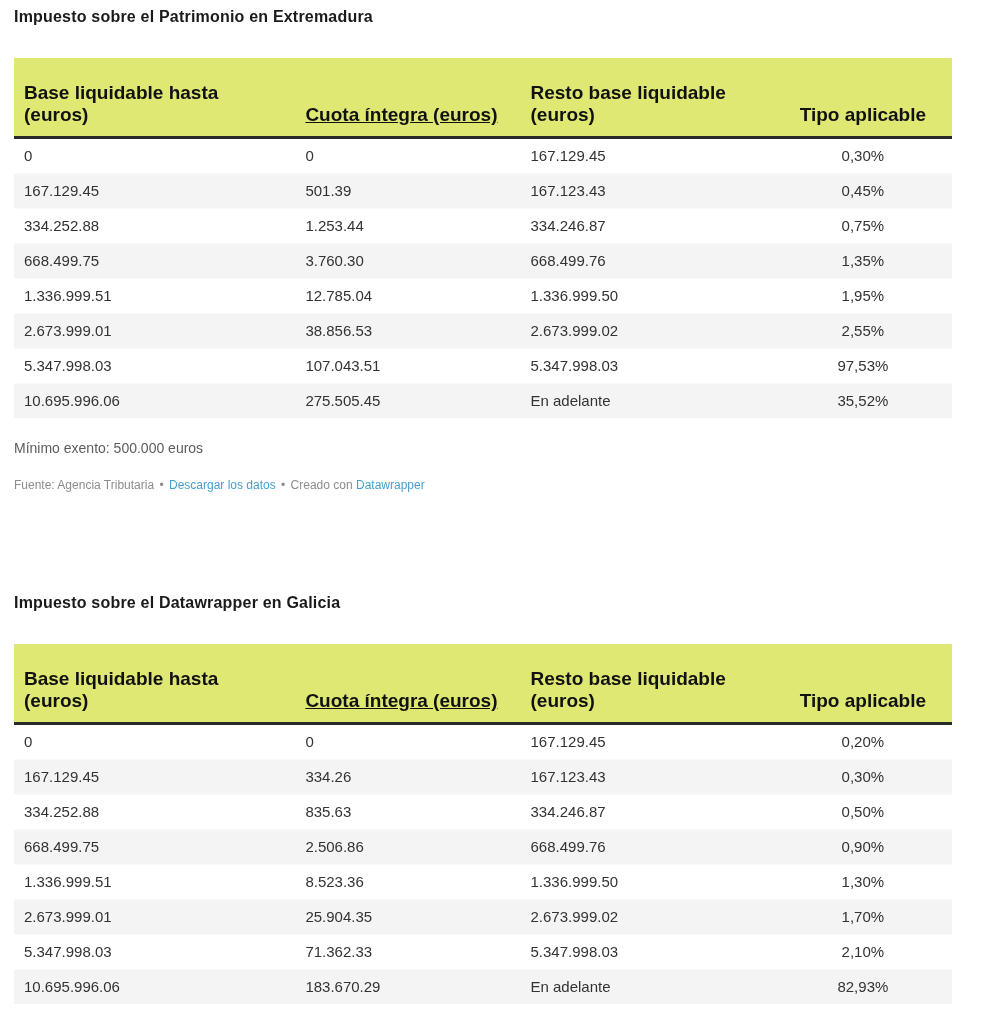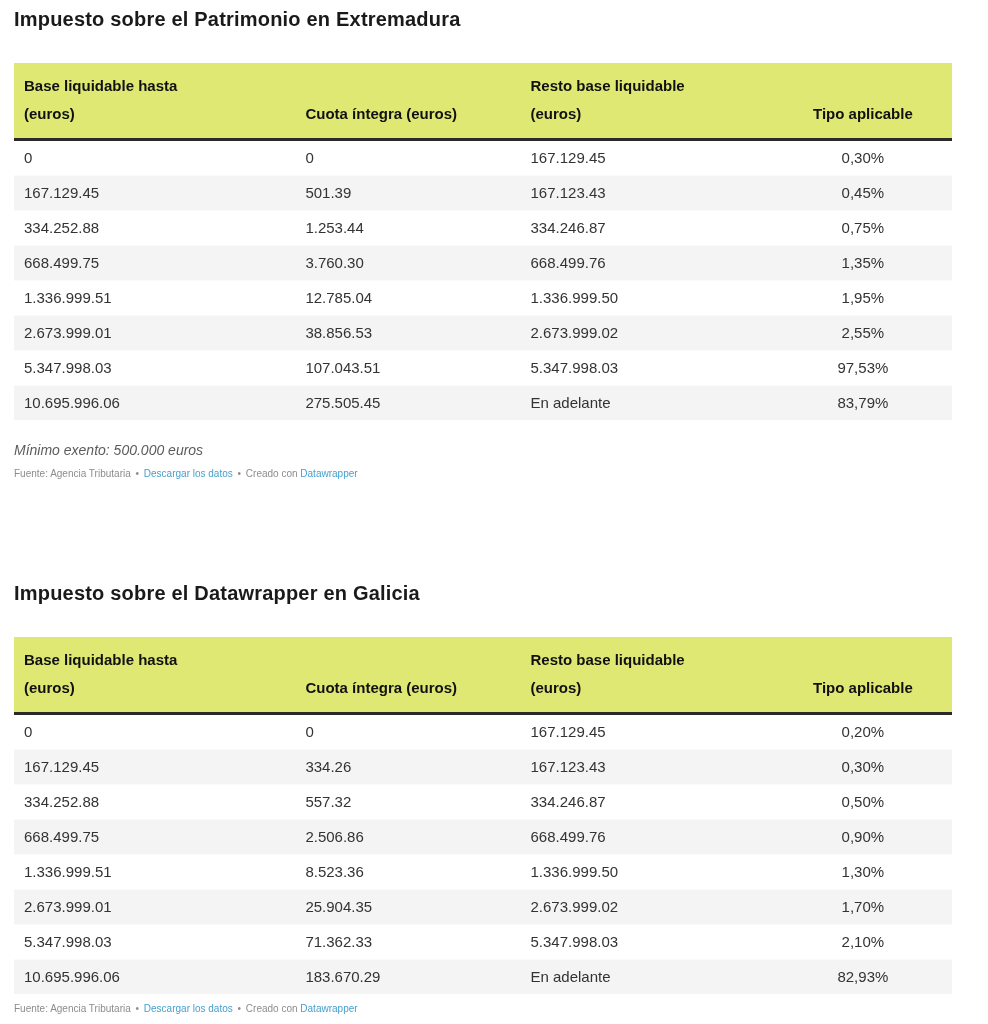--- a/index.html
+++ b/index.html
@@ -6,66 +6,65 @@
   html, body { background: #ffffff; }
   body {
     width: 988px;
     min-height: 1024px;
     font-family: "Liberation Sans", sans-serif;
     padding: 8px 0 8px 0;
   }
   .section { margin-left: 14px; width: 938px; }
   .section + .section { margin-top: 100px; }
   .viz-title {
-    font-size: 20px;
+    font-size: 16px;
     font-weight: bold;
     color: #1a1a1a;
     letter-spacing: 0.2px;
     margin-bottom: 32px;
   }
   table.tax-table {
     border-collapse: collapse;
     width: 938px;
     table-layout: fixed;
     font-size: 15px;
     color: #333333;
   }
   table.tax-table thead th {
     background: #dfe873;
     color: #111111;
     font-weight: bold;
-    font-size: 15px;
+    font-size: 19px;
     text-align: left;
     vertical-align: bottom;
-    padding: 9px 10px 10px 10px;
-    line-height: 28px;
+    padding: 24px 10px 10px 10px;
+    line-height: 22px;
     white-space: pre-line;
     border-bottom: 3px solid #2a2a2a;
   }
   table.tax-table th:nth-child(1) { width: 30%; }
-  table.tax-table th:nth-child(2) { width: 24%; }
+  table.tax-table th:nth-child(2) { width: 24%; text-decoration: underline; }
   table.tax-table th:nth-child(3) { width: 27%; }
   table.tax-table th:nth-child(4) { width: 19%; }
   table.tax-table tbody td {
     padding: 7px 10px;
     line-height: 20px;
     border-top: 1px solid #fafafa;
   }
   table.tax-table tbody tr:nth-child(even) { background: #f4f4f4; }
   table.tax-table .align-right { text-align: center; }
   .table-note {
     margin-top: 22px;
     font-size: 14px;
-    font-style: italic;
     color: #5c5c5c;
     line-height: 17px;
   }
   .table-source {
-    margin-top: 6px;
-    font-size: 10px;
+    margin-top: 20px;
+    font-size: 12px;
     color: #8c8c8c;
     line-height: 17px;
   }
   .table-source a {
     color: #459fce;
     text-decoration: none;
     cursor: pointer;
   }
   .sep { color: #8c8c8c; padding: 0 2px; }
 </style>
@@ -125,21 +124,21 @@
         <tr>
           <td>5.347.998.03</td>
           <td>107.043.51</td>
           <td>5.347.998.03</td>
           <td class="align-right">97,53%</td>
         </tr>
         <tr>
           <td>10.695.996.06</td>
           <td>275.505.45</td>
           <td>En adelante</td>
-          <td class="align-right">83,79%</td>
+          <td class="align-right">35,52%</td>
         </tr>
       </tbody>
   </table>
   <p class="table-note">Mínimo exento: 500.000 euros</p>
   <p class="table-source">
     <span>Fuente: Agencia Tributaria</span>
     <span class="sep">•</span>
     <a>Descargar los datos</a>
     <span class="sep">•</span>
     <span>Creado con</span>
@@ -168,21 +167,21 @@
           <td class="align-right">0,20%</td>
         </tr>
         <tr>
           <td>167.129.45</td>
           <td>334.26</td>
           <td>167.123.43</td>
           <td class="align-right">0,30%</td>
         </tr>
         <tr>
           <td>334.252.88</td>
-          <td>557.32</td>
+          <td>835.63</td>
           <td>334.246.87</td>
           <td class="align-right">0,50%</td>
         </tr>
         <tr>
           <td>668.499.75</td>
           <td>2.506.86</td>
           <td>668.499.76</td>
           <td class="align-right">0,90%</td>
         </tr>
         <tr>

